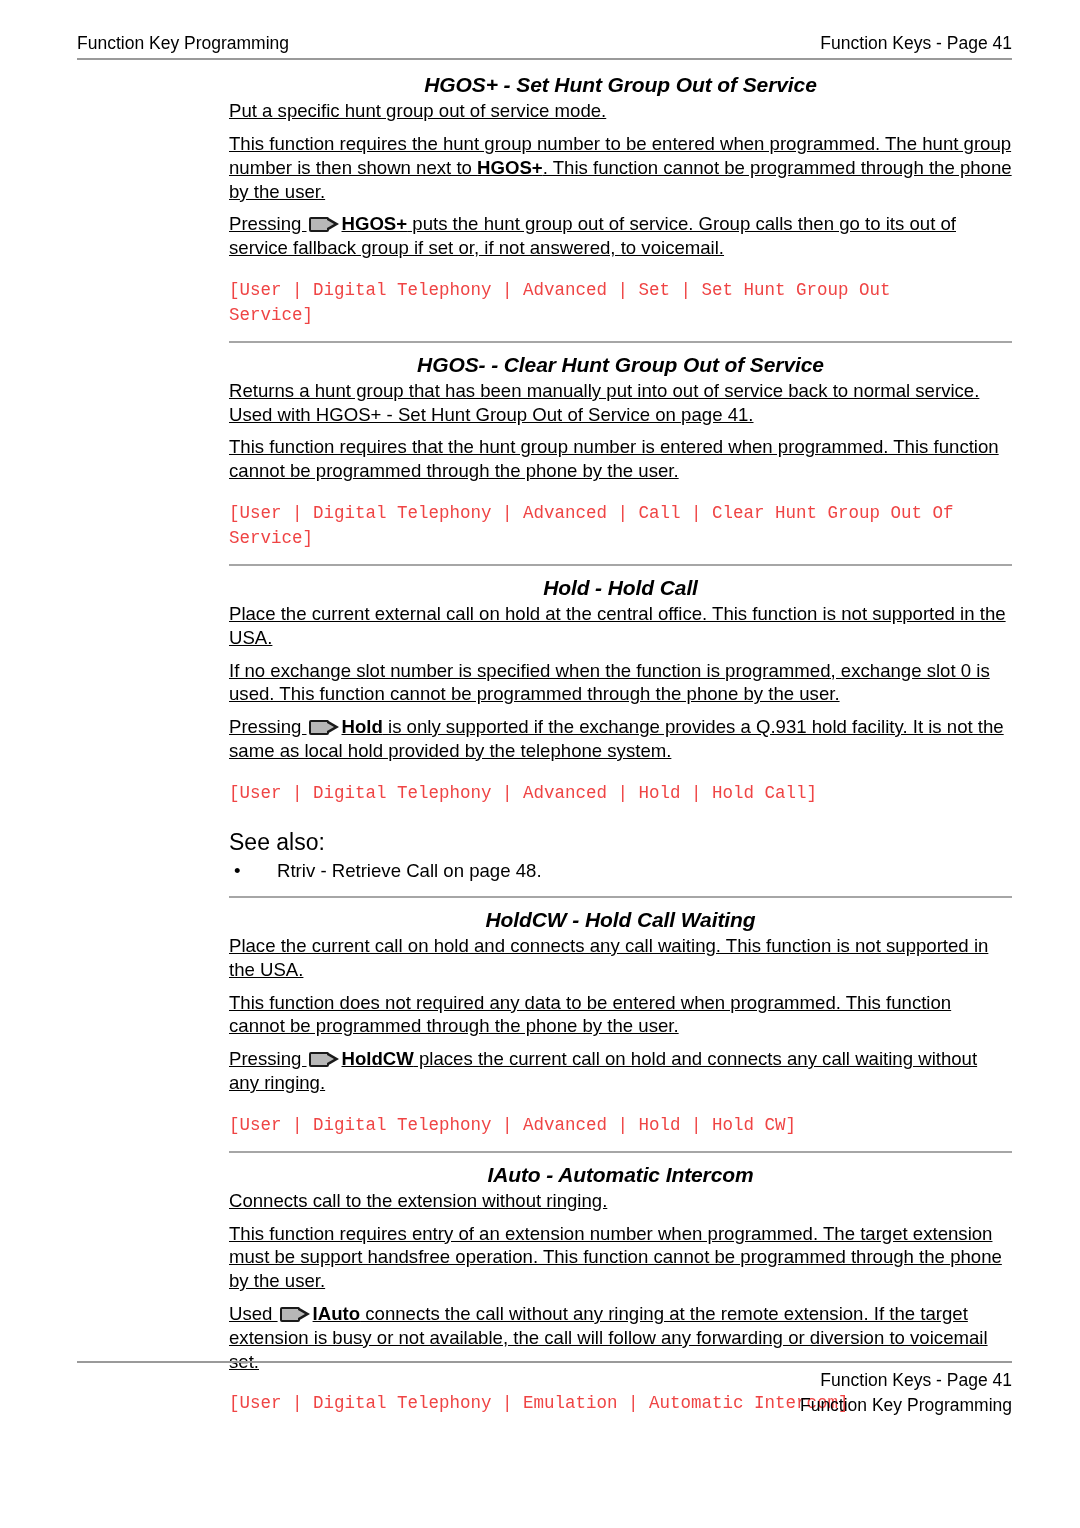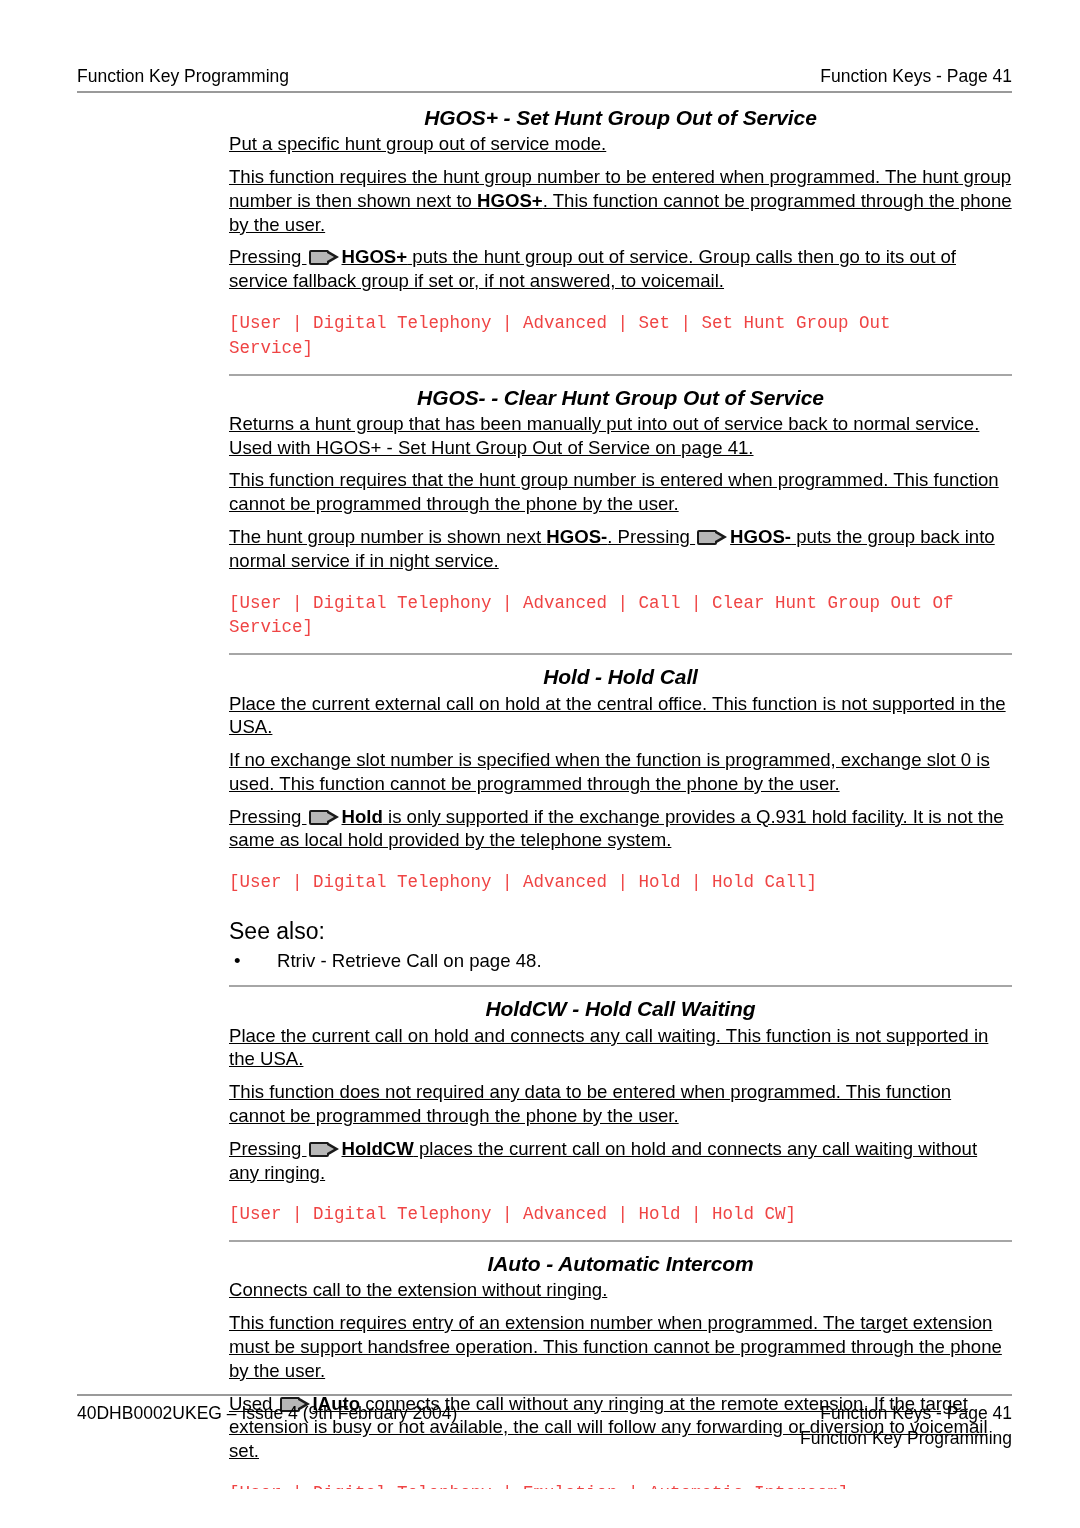--- a/index.html
+++ b/index.html
@@ -15,21 +15,20 @@
     -webkit-font-smoothing: none;
   }
 
   .page {
     position: relative;
     width: 1080px;
     height: 1456px;
     box-sizing: border-box;
     padding: 0;
     overflow: hidden;
-    margin-top: 33px;
   }
 
   
   .page-header {
     position: absolute;
     left: 77px;
     top: 33px;
     width: 935px;
     display: flex;
     justify-content: space-between;
@@ -204,23 +203,20 @@
     </div>
 
     <div class="rule"></div>
     <div class="section">
       <h2 class="sec-title">HGOS- - Clear Hunt Group Out of Service</h2>
 
       <p class="body">Returns a hunt group that has been manually put into out of service back to normal service. Used with HGOS+ - Set Hunt Group Out of Service on page 41.</p>
 
       <p class="body">This function requires that the hunt group number is entered when programmed. This function cannot be programmed through the phone by the user.</p>
 
-      <p class="body">
-        <span>The hunt group number is shown next </span><span class="b">HGOS-</span><span>. Pressing </span><span class="keyicon"><span class="body-rect"></span><span class="tip"></span><span class="tip-inner"></span></span><span class="b">HGOS-</span><span> puts the group back into normal service if in night service.</span>
-      </p>
 
       <pre class="path">[User | Digital Telephony | Advanced | Call | Clear Hunt Group Out Of
 Service]</pre>
     </div>
 
     <div class="rule"></div>
     <div class="section">
       <h2 class="sec-title">Hold - Hold Call</h2>
 
       <p class="body">Place the current external call on hold at the central office. This function is not supported in the USA.</p>
@@ -266,21 +262,20 @@
         <span>Used </span><span class="keyicon"><span class="body-rect"></span><span class="tip"></span><span class="tip-inner"></span></span><span class="b">IAuto</span><span> connects the call without any ringing at the remote extension. If the target extension is busy or not available, the call will follow any forwarding or diversion to voicemail set.</span>
       </p>
 
       <pre class="path">[User | Digital Telephony | Emulation | Automatic Intercom]</pre>
     </div>
 
   </div>
 
   <div class="page-footer">
     <div class="ft-left">
-      <div>40DHB0002UKEG – Issue 4 (9th February 2004)</div>
     </div>
     <div class="ft-right">
       <div>Function Keys - Page 41</div>
       <div>Function Key Programming</div>
     </div>
   </div>
 
 </div>
 
 </body></html>

